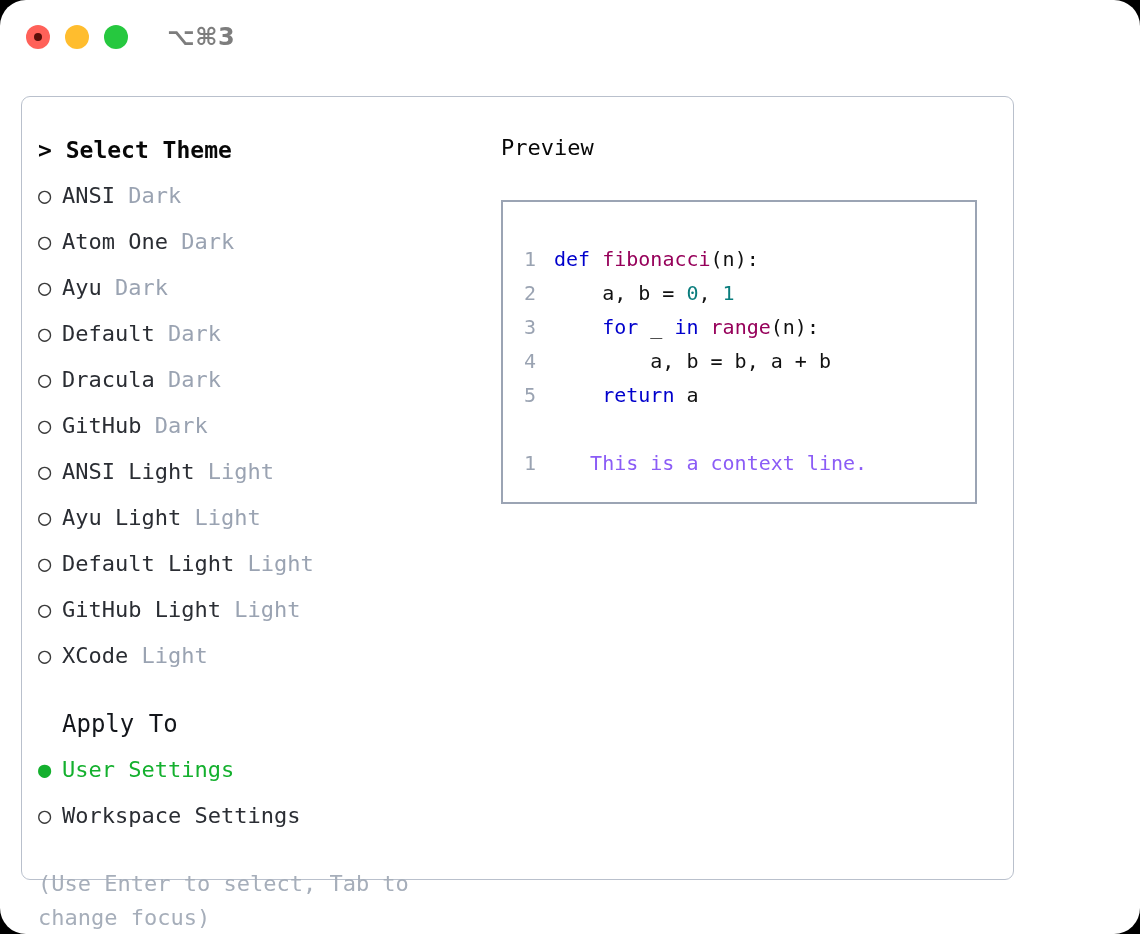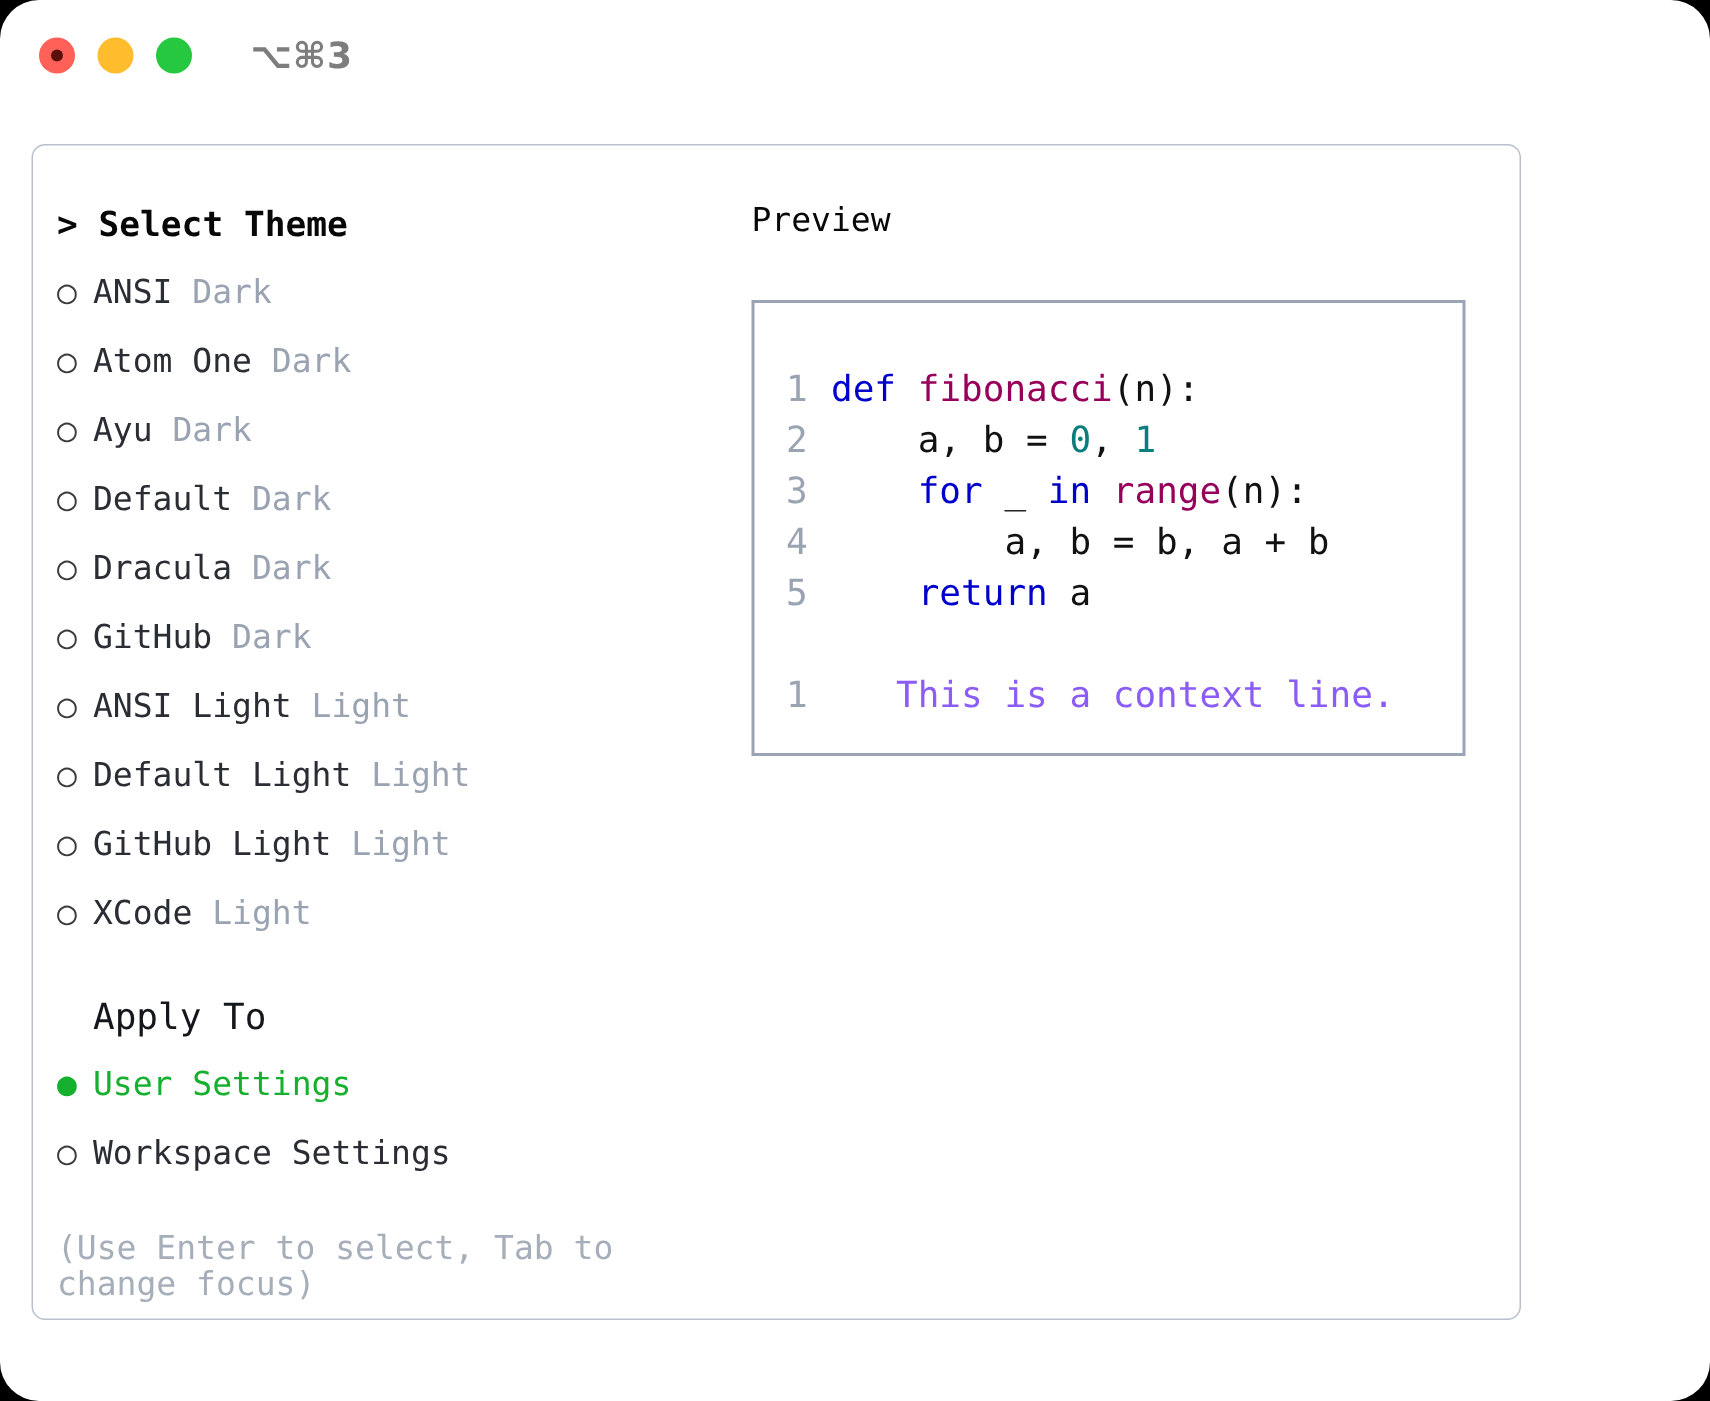--- a/index.html
+++ b/index.html
@@ -121,21 +121,21 @@
     line-height: 34px;
     color: #13161b;
     white-space: pre;
     padding-left: 24px;
   }
   .spacer-lg { height: 34px; }
 
   .hint {
     margin-top: 34px;
     font-size: 22px;
-    line-height: 24px;
+    line-height: 34px;
     color: #a6aeba;
     width: 420px;
     white-space: pre-wrap;
   }
 
   
   .right-col {
     position: absolute;
     left: 479px;
     top: 36px;
@@ -151,21 +151,21 @@
     margin-top: 37px;
     width: 476px;
     height: 304px;
     border: 2px solid #9ba4b4;
     box-sizing: border-box;
     background: #ffffff;
     padding: 40px 0 0 0;
     overflow: hidden;
   }
   .code-line {
-    font-size: 24px;
+    font-size: 20px;
     line-height: 34px;
     white-space: pre;
     padding-left: 21px;
   }
   .ln {
     display: inline-block;
     width: 30px;
     color: #9aa3b2;
   }
   .k   { color: #0000cc; }   
@@ -195,20 +195,21 @@
     <div class="left-col">
       <div class="section-title">&gt; Select Theme</div>
       <div id="theme-list">
           <div class="opt-row"><span class="marker">○</span><span class="name">ANSI</span><span class="tag"> Dark</span></div>
           <div class="opt-row"><span class="marker">○</span><span class="name">Atom One</span><span class="tag"> Dark</span></div>
           <div class="opt-row"><span class="marker">○</span><span class="name">Ayu</span><span class="tag"> Dark</span></div>
           <div class="opt-row"><span class="marker">○</span><span class="name">Default</span><span class="tag"> Dark</span></div>
           <div class="opt-row"><span class="marker">○</span><span class="name">Dracula</span><span class="tag"> Dark</span></div>
           <div class="opt-row"><span class="marker">○</span><span class="name">GitHub</span><span class="tag"> Dark</span></div>
           <div class="opt-row"><span class="marker">○</span><span class="name">ANSI Light</span><span class="tag"> Light</span></div>
+          <div class="opt-row"><span class="marker">○</span><span class="name">Ayu Light</span><span class="tag"> Light</span></div>
           <div class="opt-row"><span class="marker">○</span><span class="name">Default Light</span><span class="tag"> Light</span></div>
           <div class="opt-row"><span class="marker">○</span><span class="name">GitHub Light</span><span class="tag"> Light</span></div>
           <div class="opt-row"><span class="marker">○</span><span class="name">XCode</span><span class="tag"> Light</span></div>
         </div>
 
       <div class="spacer-lg"></div>
 
       <div class="group-head">Apply To</div>
       <div id="apply-list">
           <div class="opt-row"><span class="marker on">●</span><span class="name sel">User Settings</span></div>

